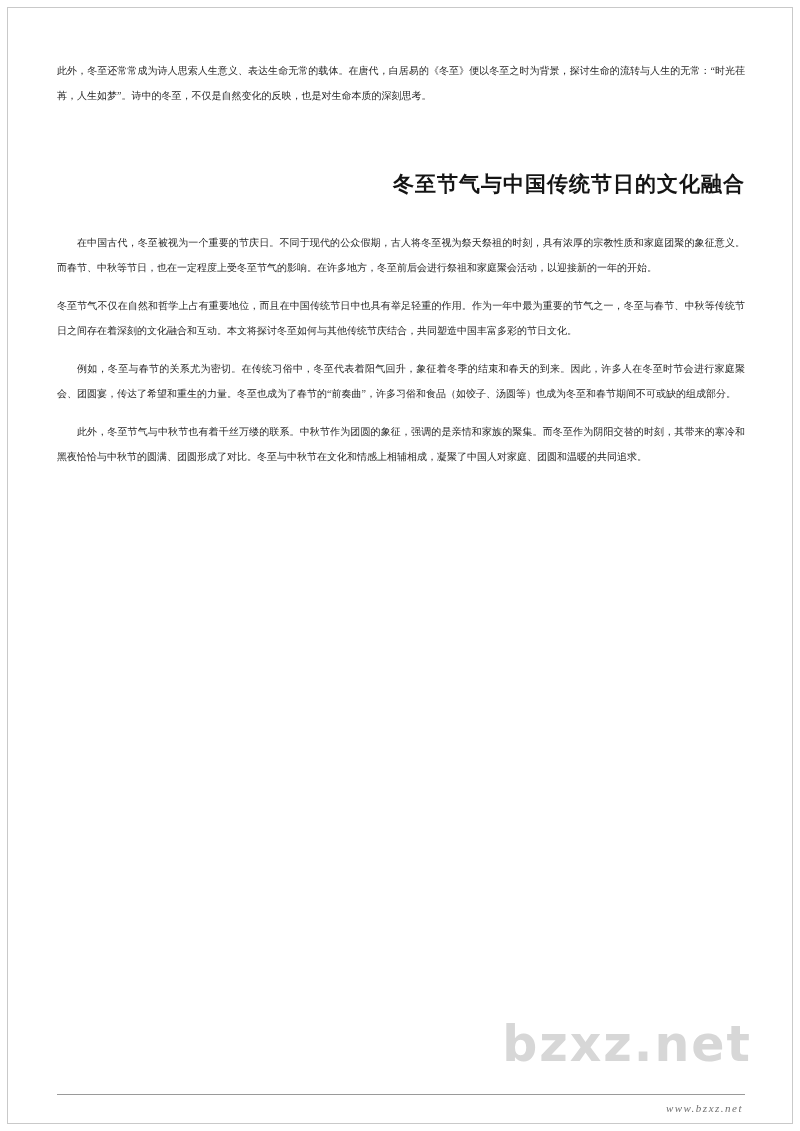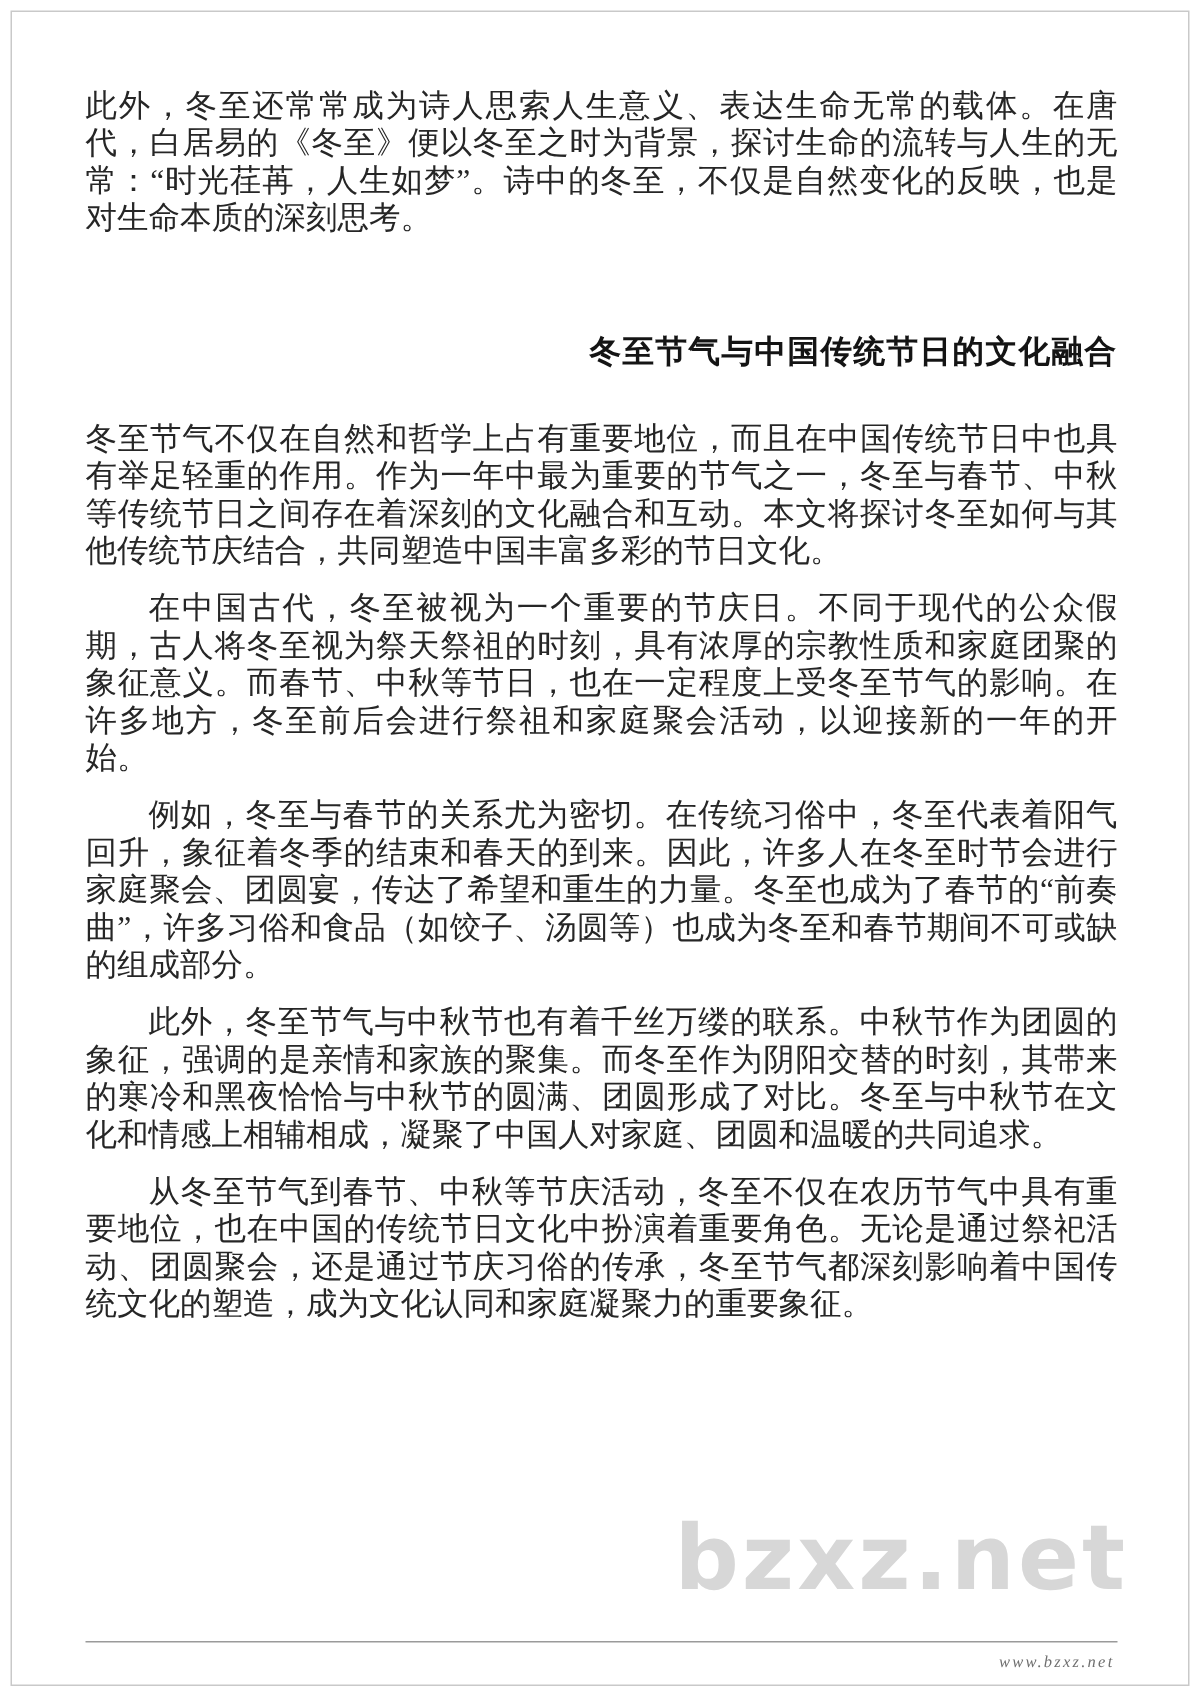--- a/index.html
+++ b/index.html
@@ -23,21 +23,21 @@
     border: 1px solid #c9c9c9;
     pointer-events: none;
   }
   .content {
     position: absolute;
     top: 58px;
     left: 57px;
     width: 688px;
   }
   .para {
-    font-size: 21px;
+    font-size: 10px;
     line-height: 25px;
     text-align: justify;
     color: #262626;
     text-indent: 2em;
     margin-bottom: 13px;
   }
   .para.no-indent { text-indent: 0; }
   .article-title {
     font-family: "Liberation Sans", "DejaVu Sans", sans-serif;
     font-size: 21px;
@@ -46,21 +46,21 @@
     color: #141414;
     margin: 62px 0 32px 0;
     letter-spacing: 1px;
   }
   .watermark {
     position: absolute;
     right: 48px;
     bottom: 62px;
     font-family: "DejaVu Sans", "Liberation Sans", sans-serif;
     font-weight: bold;
-    font-size: 60px;
+    font-size: 49px;
     line-height: 1;
     color: #d7d7d7;
     letter-spacing: 2px;
     user-select: none;
   }
   .footer-line {
     position: absolute;
     left: 57px;
     right: 55px;
     bottom: 36px;
@@ -85,25 +85,24 @@
 
   <div class="content">
 
     <section>
       <p class="para no-indent">此外，冬至还常常成为诗人思索人生意义、表达生命无常的载体。在唐代，白居易的《冬至》便以冬至之时为背景，探讨生命的流转与人生的无常：“时光荏苒，人生如梦”。诗中的冬至，不仅是自然变化的反映，也是对生命本质的深刻思考。</p>
     </section>
 
     <h1 class="article-title">冬至节气与中国传统节日的文化融合</h1>
 
     <section>
+      <p class="para">在中国古代，冬至被视为一个重要的节庆日。不同于现代的公众假期，古人将冬至视为祭天祭祖的时刻，具有浓厚的宗教性质和家庭团聚的象征意义。而春节、中秋等节日，也在一定程度上受冬至节气的影响。在许多地方，冬至前后会进行祭祖和家庭聚会活动，以迎接新的一年的开始。</p>
       <p class="para no-indent">冬至节气不仅在自然和哲学上占有重要地位，而且在中国传统节日中也具有举足轻重的作用。作为一年中最为重要的节气之一，冬至与春节、中秋等传统节日之间存在着深刻的文化融合和互动。本文将探讨冬至如何与其他传统节庆结合，共同塑造中国丰富多彩的节日文化。</p>
-      <p class="para">在中国古代，冬至被视为一个重要的节庆日。不同于现代的公众假期，古人将冬至视为祭天祭祖的时刻，具有浓厚的宗教性质和家庭团聚的象征意义。而春节、中秋等节日，也在一定程度上受冬至节气的影响。在许多地方，冬至前后会进行祭祖和家庭聚会活动，以迎接新的一年的开始。</p>
       <p class="para">例如，冬至与春节的关系尤为密切。在传统习俗中，冬至代表着阳气回升，象征着冬季的结束和春天的到来。因此，许多人在冬至时节会进行家庭聚会、团圆宴，传达了希望和重生的力量。冬至也成为了春节的“前奏曲”，许多习俗和食品（如饺子、汤圆等）也成为冬至和春节期间不可或缺的组成部分。</p>
       <p class="para">此外，冬至节气与中秋节也有着千丝万缕的联系。中秋节作为团圆的象征，强调的是亲情和家族的聚集。而冬至作为阴阳交替的时刻，其带来的寒冷和黑夜恰恰与中秋节的圆满、团圆形成了对比。冬至与中秋节在文化和情感上相辅相成，凝聚了中国人对家庭、团圆和温暖的共同追求。</p>
-      <p class="para">从冬至节气到春节、中秋等节庆活动，冬至不仅在农历节气中具有重要地位，也在中国的传统节日文化中扮演着重要角色。无论是通过祭祀活动、团圆聚会，还是通过节庆习俗的传承，冬至节气都深刻影响着中国传统文化的塑造，成为文化认同和家庭凝聚力的重要象征。</p>
     </section>
 
   </div>
 
   <div class="watermark">bzxz.net</div>
 
   <div class="footer-line"></div>
   <div class="footer-url">www.bzxz.net</div>
 </div>
 

